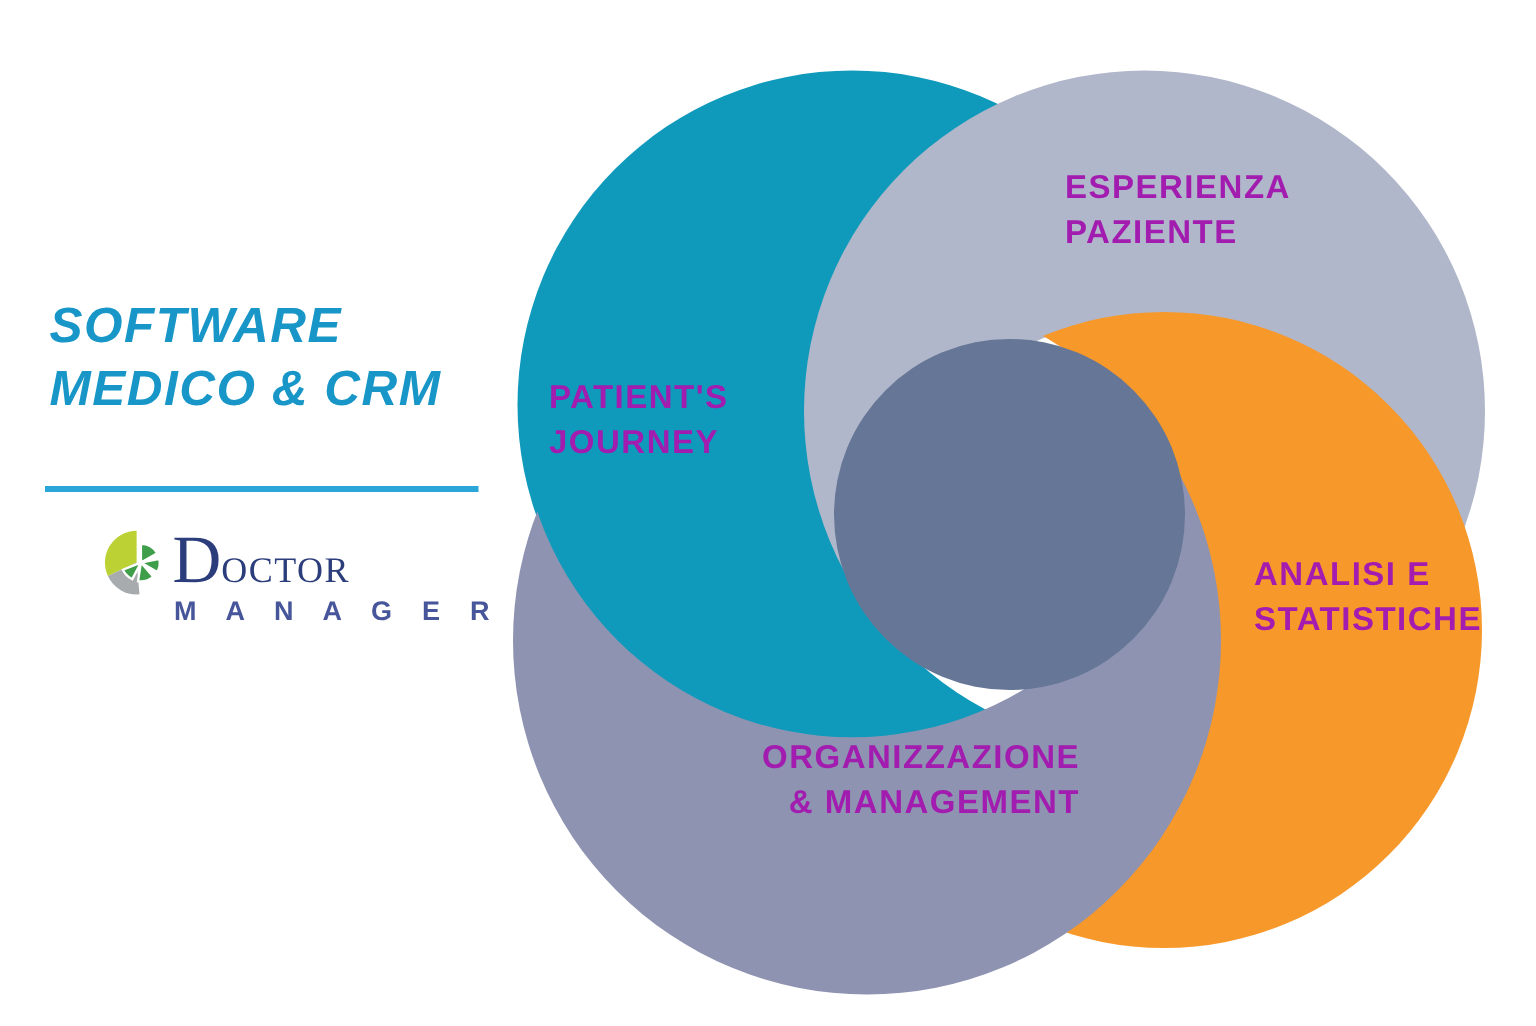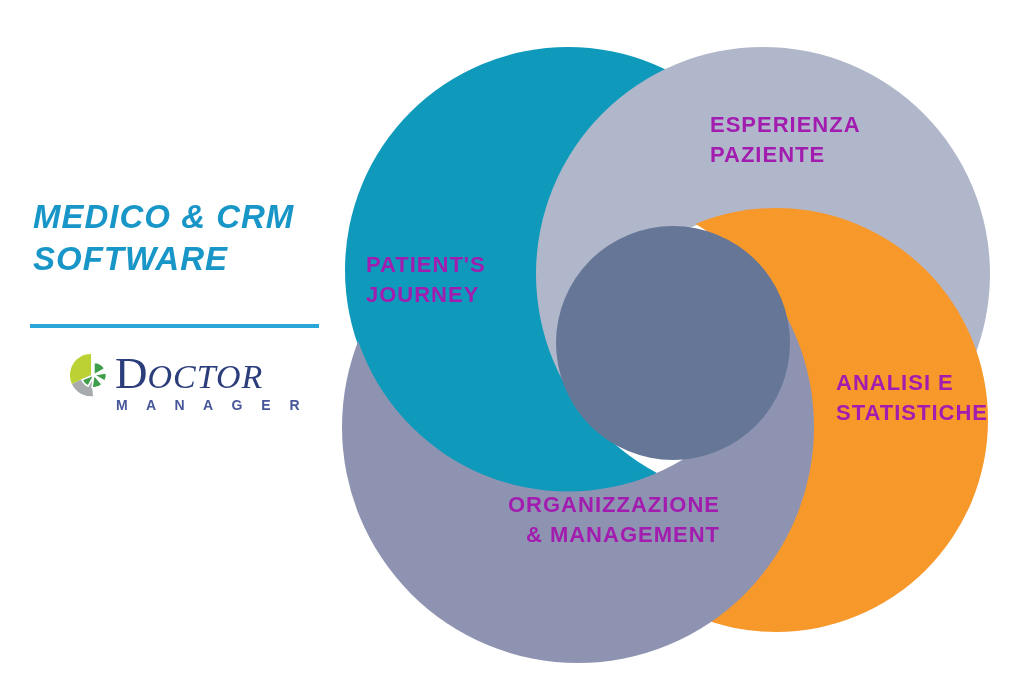--- a/index.html
+++ b/index.html
@@ -23,24 +23,24 @@
   .logo{
     position:absolute;left:68px;top:349px;width:220px;
   }
   .logo-row{display:flex;align-items:flex-start;}
   .logo-mark{width:50px;height:54px;flex:0 0 auto;}
   .wordmark{
     font-family:"Liberation Serif","DejaVu Serif",serif;
     color:#2b3d7b;margin-left:-3px;margin-top:2px;white-space:nowrap;
   }
   .wordmark .cap{font-size:45px;line-height:45px;}
-  .wordmark .rest{font-size:34px;letter-spacing:1px;font-style:italic;}
+  .wordmark .rest{font-size:24px;letter-spacing:1px;}
   .brand-sub{
     margin-left:48px;margin-top:-6px;
-    font-size:14px;letter-spacing:7.5px;color:#47569a;font-weight:bold;
+    font-size:18px;letter-spacing:7.5px;color:#47569a;font-weight:bold;
     font-family:"Liberation Sans","DejaVu Sans",sans-serif;white-space:nowrap;text-align:center;
   }
 
   
   .seg-label{
     position:absolute;color:#a21caf;font-weight:bold;
     font-size:22px;line-height:30px;letter-spacing:1px;white-space:nowrap;
   }
   .seg-label .line{display:block;}
   .lbl-patients{left:366px;top:250px;}
@@ -91,22 +91,22 @@
   <div class="seg-label lbl-analisi">
     <span class="line">ANALISI E</span>
     <span class="line">STATISTICHE</span>
   </div>
   <div class="seg-label lbl-organizzazione">
     <span class="line">ORGANIZZAZIONE</span>
     <span class="line">&amp; MANAGEMENT</span>
   </div>
 
   <div class="title">
+    <span class="line">SOFTWARE</span>
     <span class="line">MEDICO &amp; CRM</span>
-    <span class="line">SOFTWARE</span>
   </div>
 
   <div class="divider"></div>
 
   <div class="logo">
     <div class="logo-row">
       <svg class="logo-mark" viewBox="0 0 52 54" aria-hidden="true">
         <path d="M24,26 L24,4 A22,22 0 0 0 4.1,35.3 Z" fill="#bcd234"></path>
         <path d="M24,26 L4.1,35.3 A22,22 0 0 0 26,48 Z" fill="#a7abae"></path>
         <g stroke="#ffffff" stroke-width="1.6">

